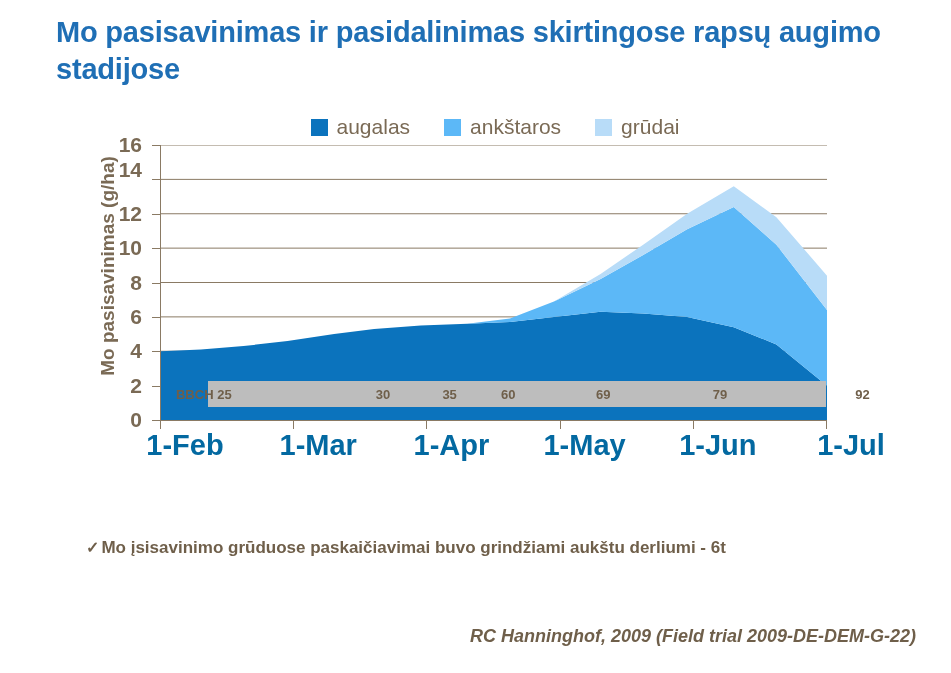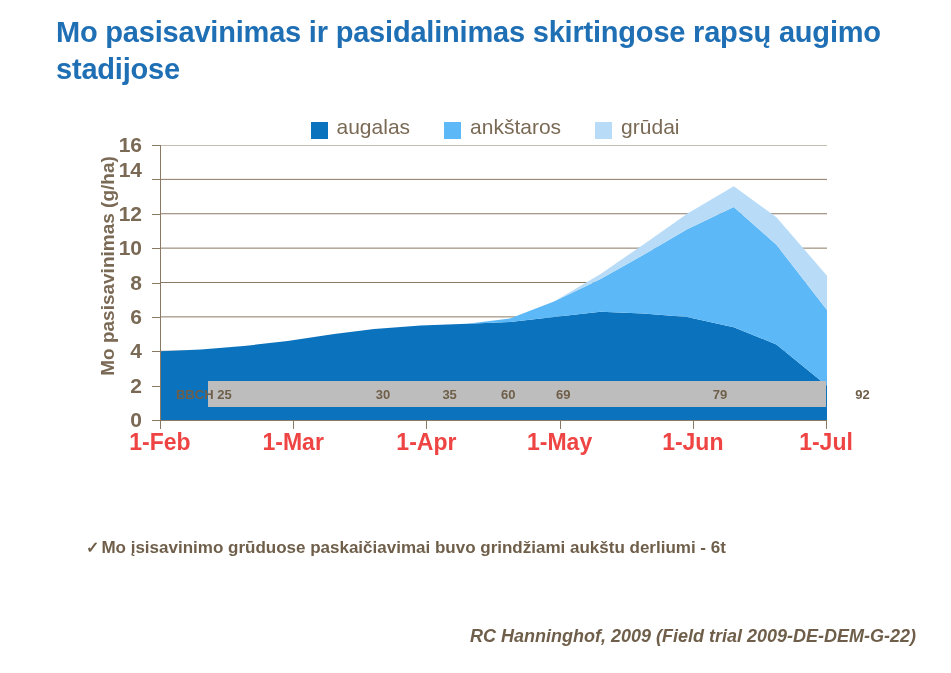--- a/index.html
+++ b/index.html
@@ -22,21 +22,21 @@
     letter-spacing:-0.2px;
   }
 
   
   .chart-wrap{position:absolute;left:0px;top:105px;width:951px;height:400px;}
 
   .legend{
     position:absolute;left:160px;top:8px;width:670px;height:28px;
     display:flex;align-items:center;justify-content:center;gap:34px;
   }
-  .legend-item{display:flex;align-items:flex-end;gap:9px;}
+  .legend-item{display:flex;align-items:center;gap:9px;}
   .legend-swatch{width:17px;height:17px;display:inline-block;}
   .legend-label{font-size:21px;color:#7a6a55;font-weight:normal;}
 
   
   .plot{
     position:absolute;
     left:160px;top:40px;
     width:666px;height:275px;
     box-sizing:border-box;
     border-left:1px solid #8a7a64;
@@ -64,23 +64,24 @@
   }
 
   .xaxis-line{
     position:absolute;left:160px;top:315px;width:667px;height:1px;background:#8a7a64;
   }
   .xticks{position:absolute;left:0;top:315px;width:951px;height:9px;}
   .xtick{position:absolute;top:0;width:1px;height:9px;background:#8a7a64;}
   .xlabels{position:absolute;left:0;top:324px;width:951px;height:34px;}
   .xlabel{
     position:absolute;top:0;
-    font-size:23px;font-weight:bold;color:#ef4444;
+    font-size:29px;font-weight:bold;color:#0369a1;
     transform:translateX(-50%);
     white-space:nowrap;
+    margin-left:25px;
   }
   .axis-title-x{
     position:absolute;left:160px;top:358px;width:667px;
     text-align:center;font-size:19px;font-weight:bold;color:#7a6a55;
   }
 
   
   .bbch-band{
     position:absolute;
     left:208px;top:276px;
@@ -172,21 +173,21 @@
           <path d="M 0 206.25 L 39.96 204.53125 L 82.584 201.09375 L 126.54 195.9375 L 173.16 189.0625 L 213.12 183.90625 L 259.74 180.46875 L 306.35999999999996 178.75 L 348.98400000000004 173.59375 L 392.94000000000005 156.40625 L 439.55999999999995 134.0625 L 482.18399999999997 110 L 526.14 84.21875 L 572.76 61.875 L 615.384 99.6875 L 666 165 L 666 240.625 L 615.384 199.375 L 572.76 182.1875 L 526.14 171.875 L 482.18399999999997 168.4375 L 439.55999999999995 166.71875 L 392.94000000000005 171.875 L 348.98400000000004 177.03125 L 306.35999999999996 178.75 L 259.74 180.46875 L 213.12 183.90625 L 173.16 189.0625 L 126.54 195.9375 L 82.584 201.09375 L 39.96 204.53125 L 0 206.25 Z" fill="#5cb8f7"></path>
           <path d="M 0 206.25 L 39.96 204.53125 L 82.584 201.09375 L 126.54 195.9375 L 173.16 189.0625 L 213.12 183.90625 L 259.74 180.46875 L 306.35999999999996 178.75 L 348.98400000000004 173.59375 L 392.94000000000005 156.40625 L 439.55999999999995 128.90625 L 482.18399999999997 99.6875 L 526.14 68.75 L 572.76 41.25 L 615.384 72.18750000000003 L 666 130.625 L 666 165 L 615.384 99.6875 L 572.76 61.875 L 526.14 84.21875 L 482.18399999999997 110 L 439.55999999999995 134.0625 L 392.94000000000005 156.40625 L 348.98400000000004 173.59375 L 306.35999999999996 178.75 L 259.74 180.46875 L 213.12 183.90625 L 173.16 189.0625 L 126.54 195.9375 L 82.584 201.09375 L 39.96 204.53125 L 0 206.25 Z" fill="#b8dcf8"></path>
         </svg>
     </div>
 
     <div class="bbch-band" id="bbch-band" style="background: rgb(189, 189, 189);">
         <span class="bbch-item" style="left: -32.016px;">BBCH 25</span>
         <span class="bbch-item" style="left: 167.784px;">30</span>
         <span class="bbch-item" style="left: 234.384px;">35</span>
         <span class="bbch-item" style="left: 292.992px;">60</span>
-        <span class="bbch-item" style="left: 348px;">69</span>
+        <span class="bbch-item" style="left: 388px;">69</span>
         <span class="bbch-item" style="left: 504.78px;">79</span>
         <span class="bbch-item" style="left: 647.304px;">92</span>
       </div>
 
     <div class="xaxis-line"></div>
     <div class="xticks" id="xticks">
         <div class="xtick" style="left: 160px;"></div>
         <div class="xtick" style="left: 293.2px;"></div>
         <div class="xtick" style="left: 426.4px;"></div>
         <div class="xtick" style="left: 559.6px;"></div>

